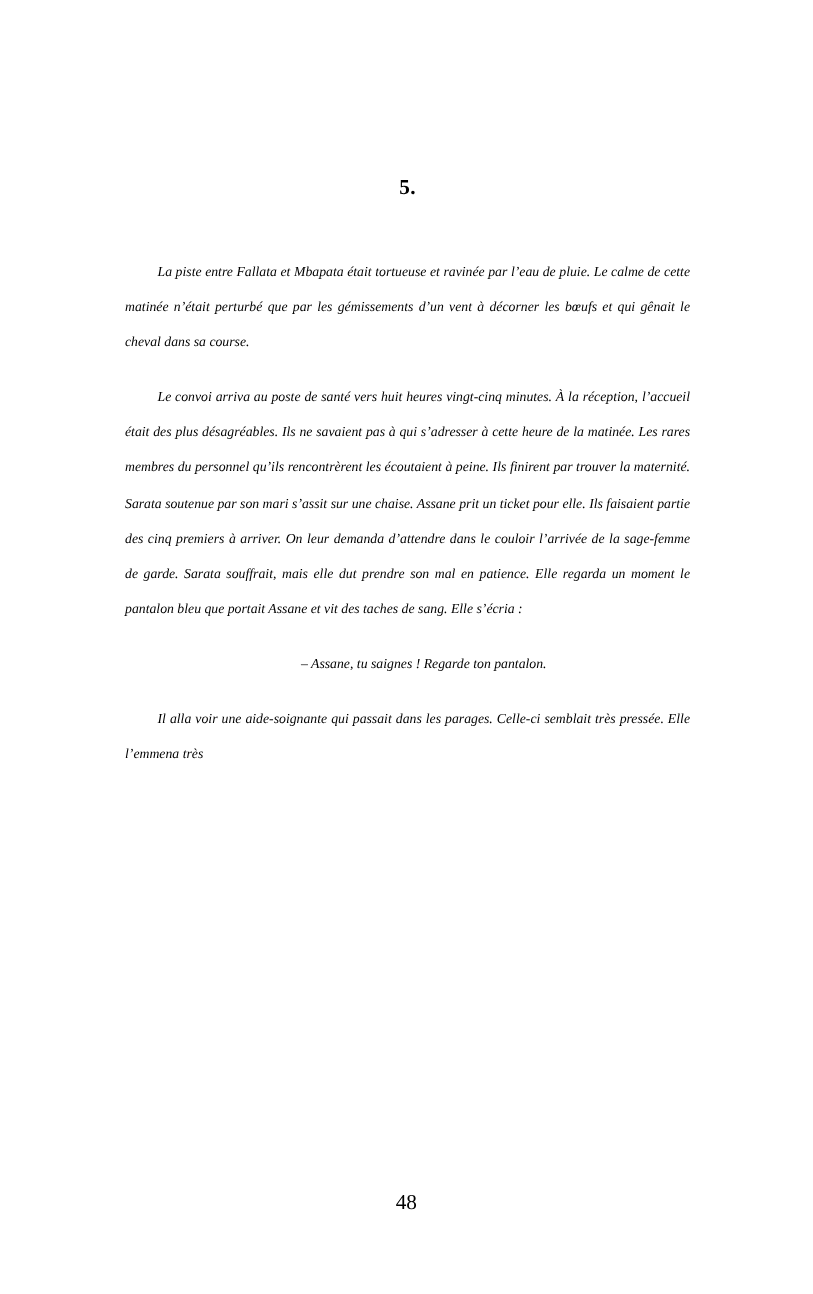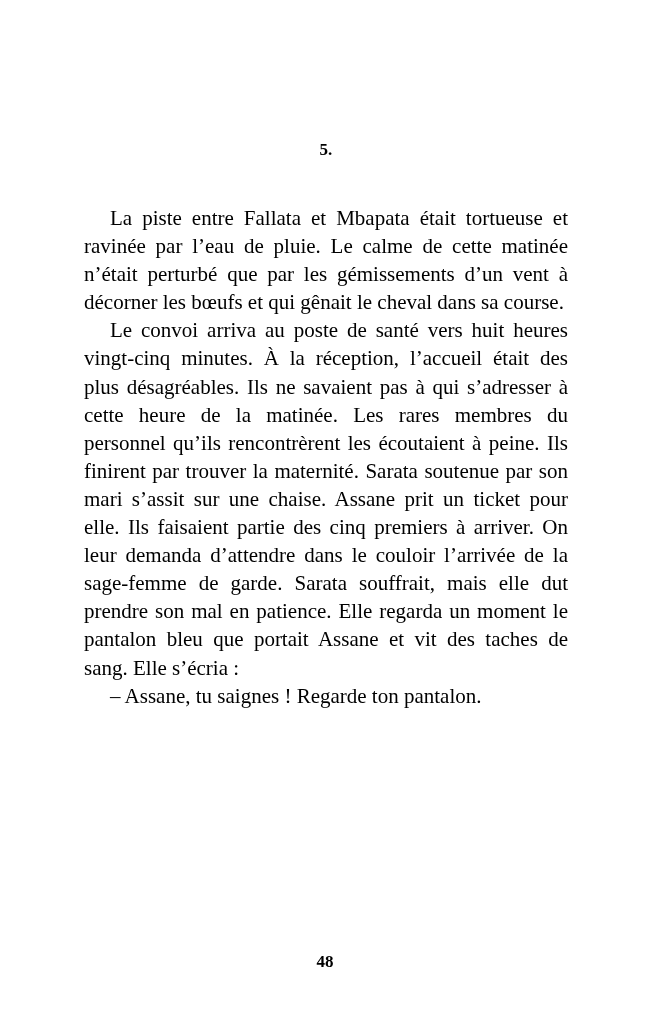--- a/index.html
+++ b/index.html
@@ -28,47 +28,48 @@
   }
   .chapter-number {
     text-align: center;
     font-size: 17px;
     font-weight: bold;
     letter-spacing: 0.2px;
     margin: 0 0 44px 0;
     font-family: "Liberation Serif", serif;
   }
   p.para {
-    margin: 0;
-    font-size: 21px;
+    margin: 16px;
+    font-size: 11px;
     line-height: 28.1px;
     text-align: justify;
     text-indent: 26px;
     text-justify: inter-word;
     hyphens: none;
     font-family: "Liberation Serif", serif;
+    font-style: italic;
   }
   p.para.dialogue {
-    text-align: left;
+    text-align: center;
   }
   .folio {
     position: absolute;
     left: 0;
     right: 0;
     top: 952px;
     text-align: center;
     font-size: 17px;
     font-family: "Liberation Serif", serif;
-    font-weight: bold;
   }
 </style>
 </head>
 <body>
 
 <div class="page">
   <div class="content">
     <div class="chapter-number">5.</div>
     <p class="para">La piste entre Fallata et Mbapata était tortueuse et ravinée par l’eau de pluie. Le calme de cette matinée n’était perturbé que par les gémissements d’un vent à décorner les bœufs et qui gênait le cheval dans sa course.</p>
     <p class="para">Le convoi arriva au poste de santé vers huit heures vingt-cinq minutes. À la réception, l’accueil était des plus désagréables. Ils ne savaient pas à qui s’adresser à cette heure de la matinée. Les rares membres du personnel qu’ils rencontrèrent les écoutaient à peine. Ils finirent par trouver la maternité. Sarata soutenue par son mari s’assit sur une chaise. Assane prit un ticket pour elle. Ils faisaient partie des cinq premiers à arriver. On leur demanda d’attendre dans le couloir l’arrivée de la sage-femme de garde. Sarata souffrait, mais elle dut prendre son mal en patience. Elle regarda un moment le pantalon bleu que portait Assane et vit des taches de sang. Elle s’écria :</p>
     <p class="para dialogue">– Assane, tu saignes ! Regarde ton pantalon.</p>
+    <p class="para">Il alla voir une aide-soignante qui passait dans les parages. Celle-ci semblait très pressée. Elle l’emmena très</p>
   </div>
   <div class="folio">48</div>
 </div>
 
 </body></html>

